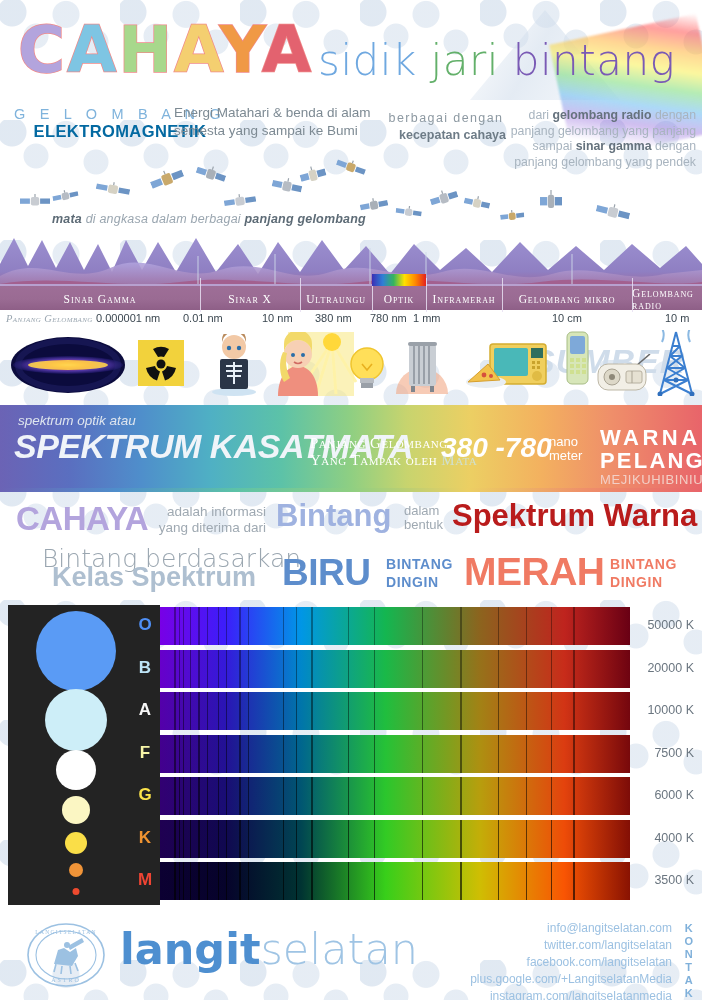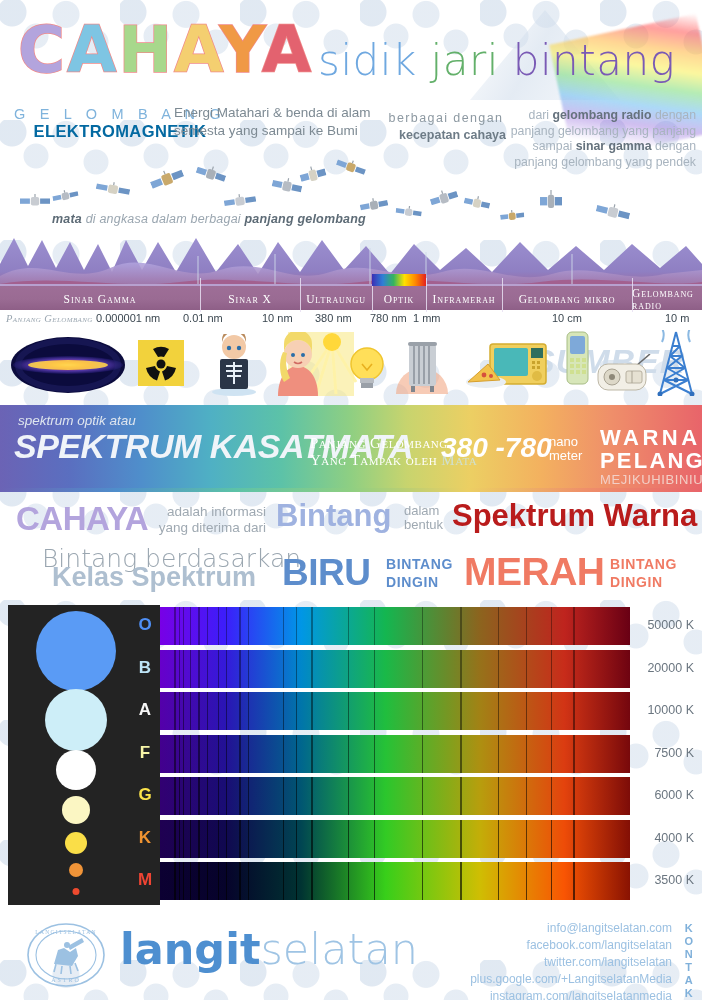--- a/index.html
+++ b/index.html
@@ -777,22 +777,22 @@
         <path d="M32,42 L30,50 M38,44 L37,52 M46,44 L47,52 M51,41 L54,49" stroke="#9cc1e2" stroke-width="1.6"></path>
       </g>
       <text x="42" y="12" font-size="5.5" fill="#9cc1e2" text-anchor="middle" font-family="Liberation Serif, serif" letter-spacing="1.3">LANGITSELATAN</text>
       <text x="42" y="60" font-size="6" fill="#9cc1e2" text-anchor="middle" font-family="Liberation Serif, serif" letter-spacing="2">ASTRO</text>
     </svg>
     <div class="brand">
       <span class="b1">langit</span><span class="b2">selatan</span>
     </div>
     <div class="contacts" id="contacts">
         <div>info@langitselatan.com</div>
+        <div>twitter.com/langitselatan</div>
         <div>facebook.com/langitselatan</div>
-        <div>twitter.com/langitselatan</div>
         <div>plus.google.com/+LangitselatanMedia</div>
         <div>instagram.com/langitselatanmedia</div>
       </div>
     <div class="kontak" id="kontak">
         <div>K</div>
         <div>O</div>
         <div>N</div>
         <div>T</div>
         <div>A</div>
         <div>K</div>

